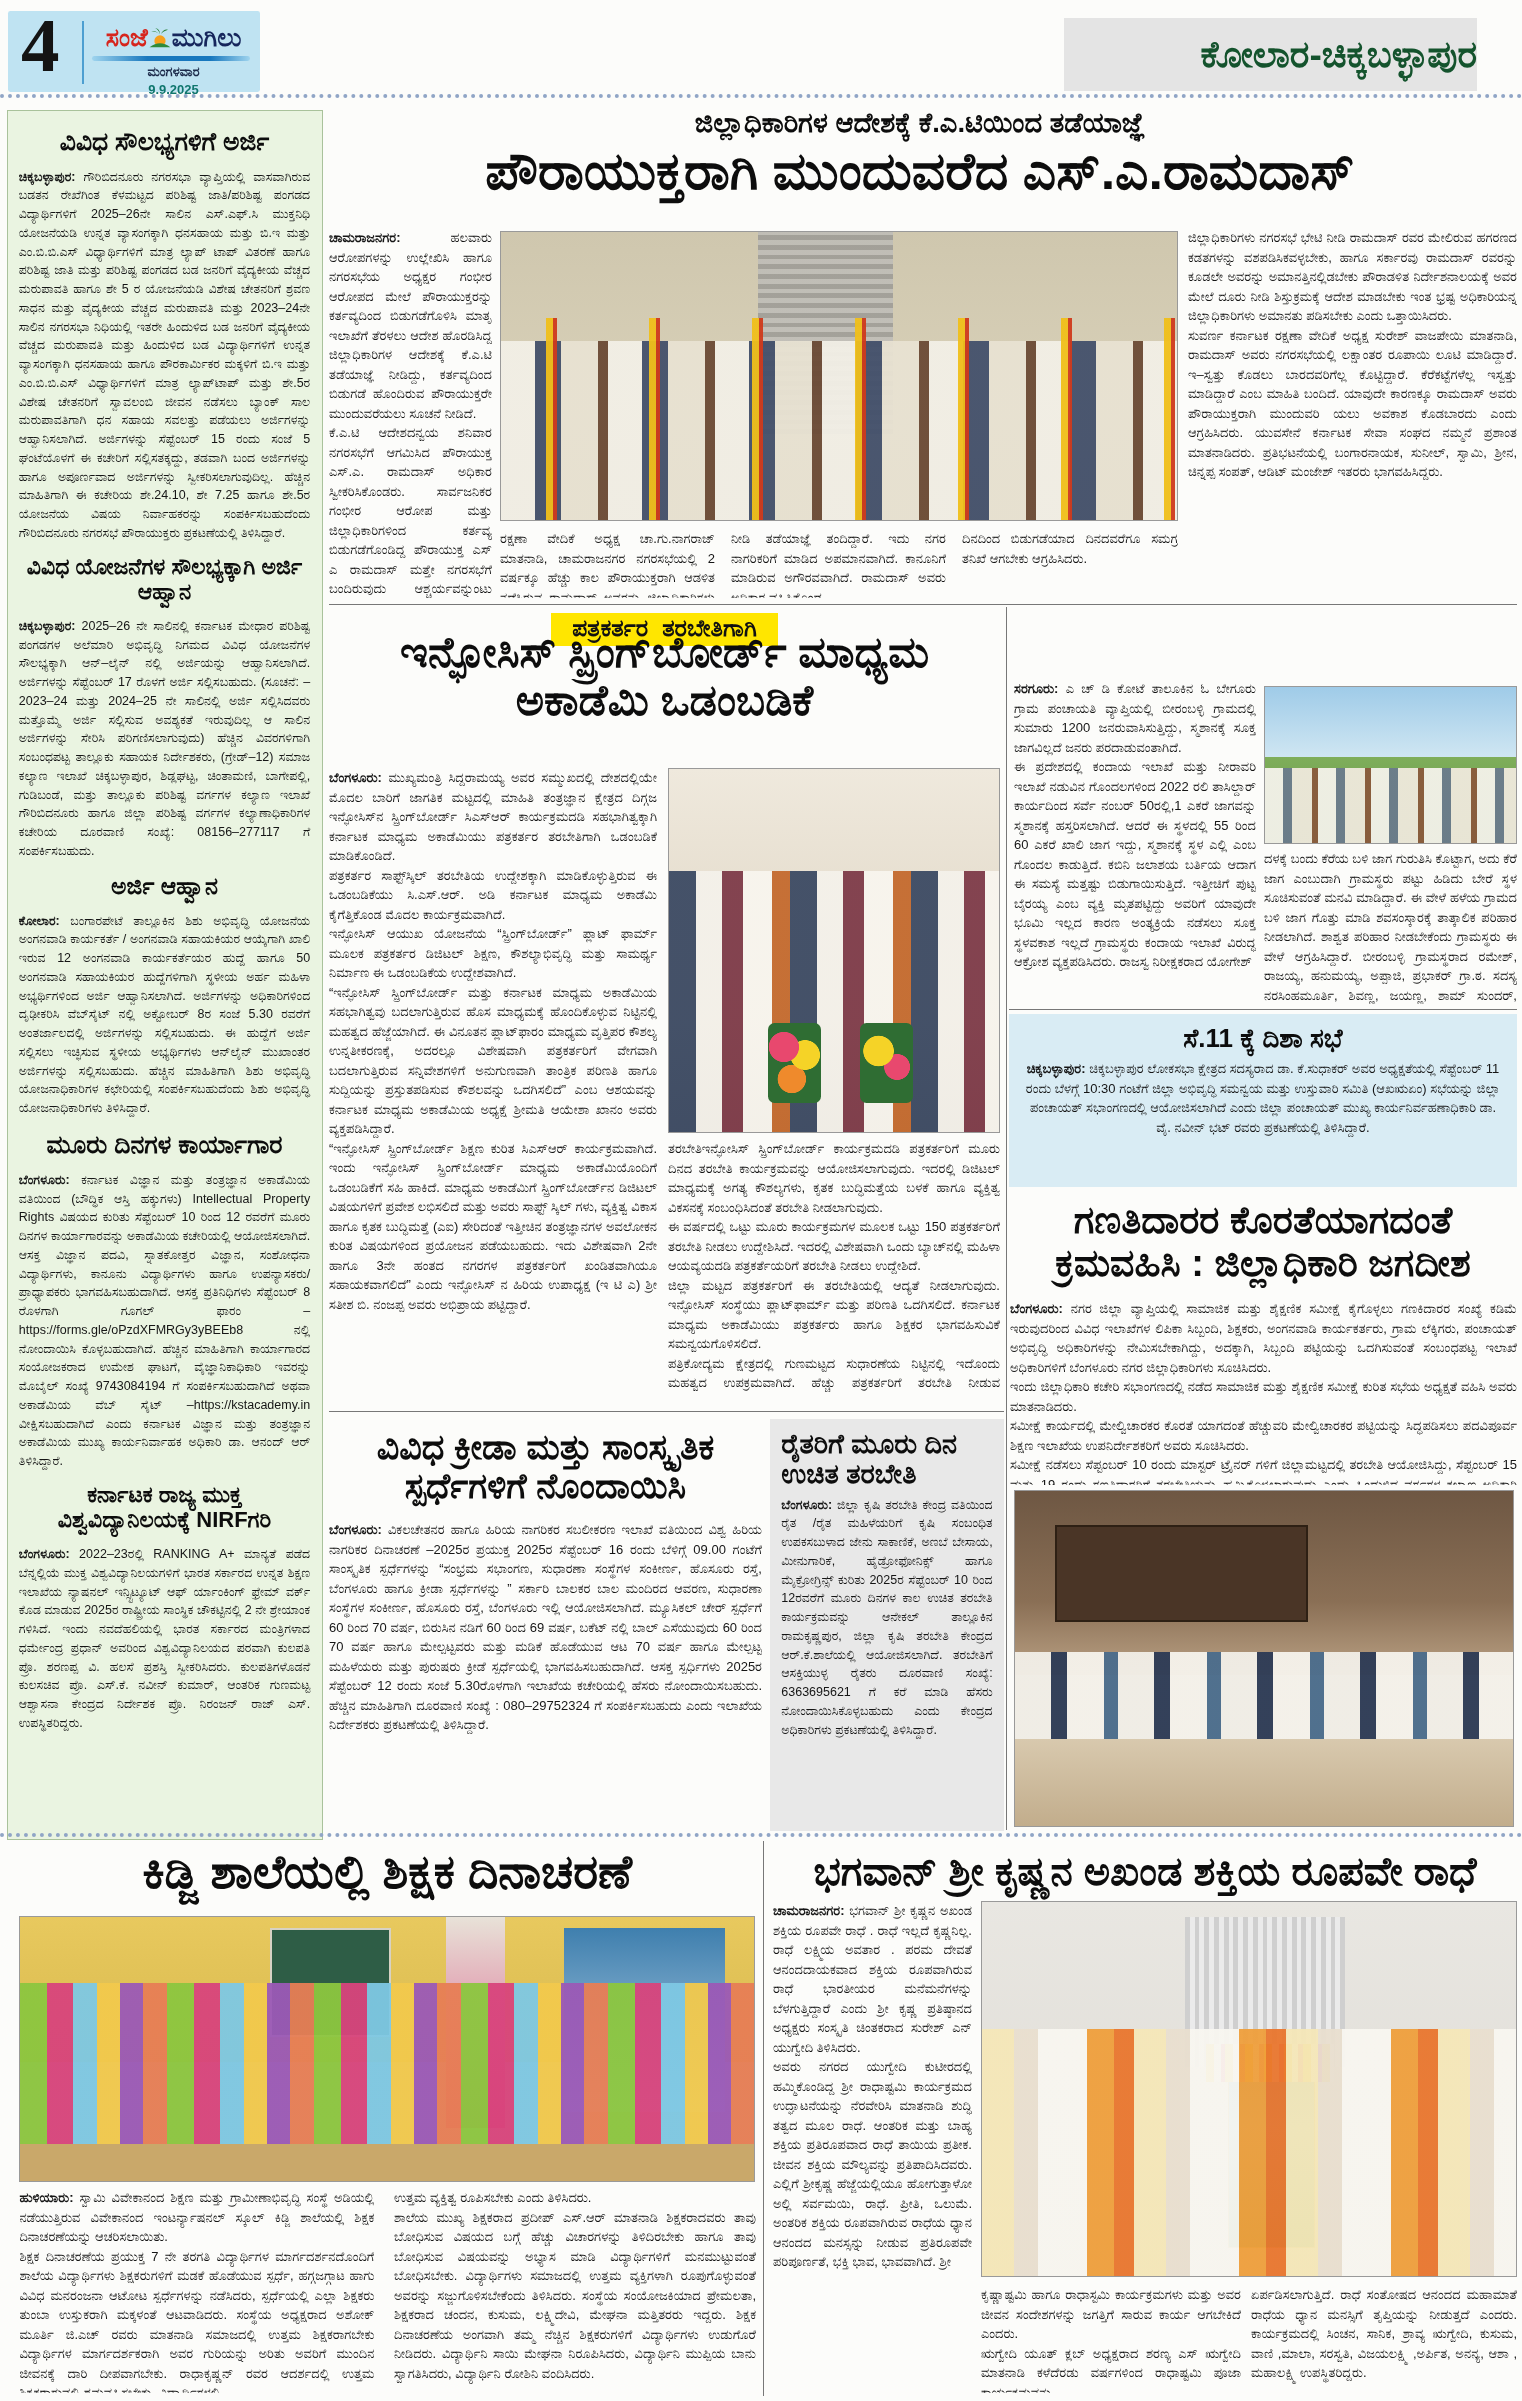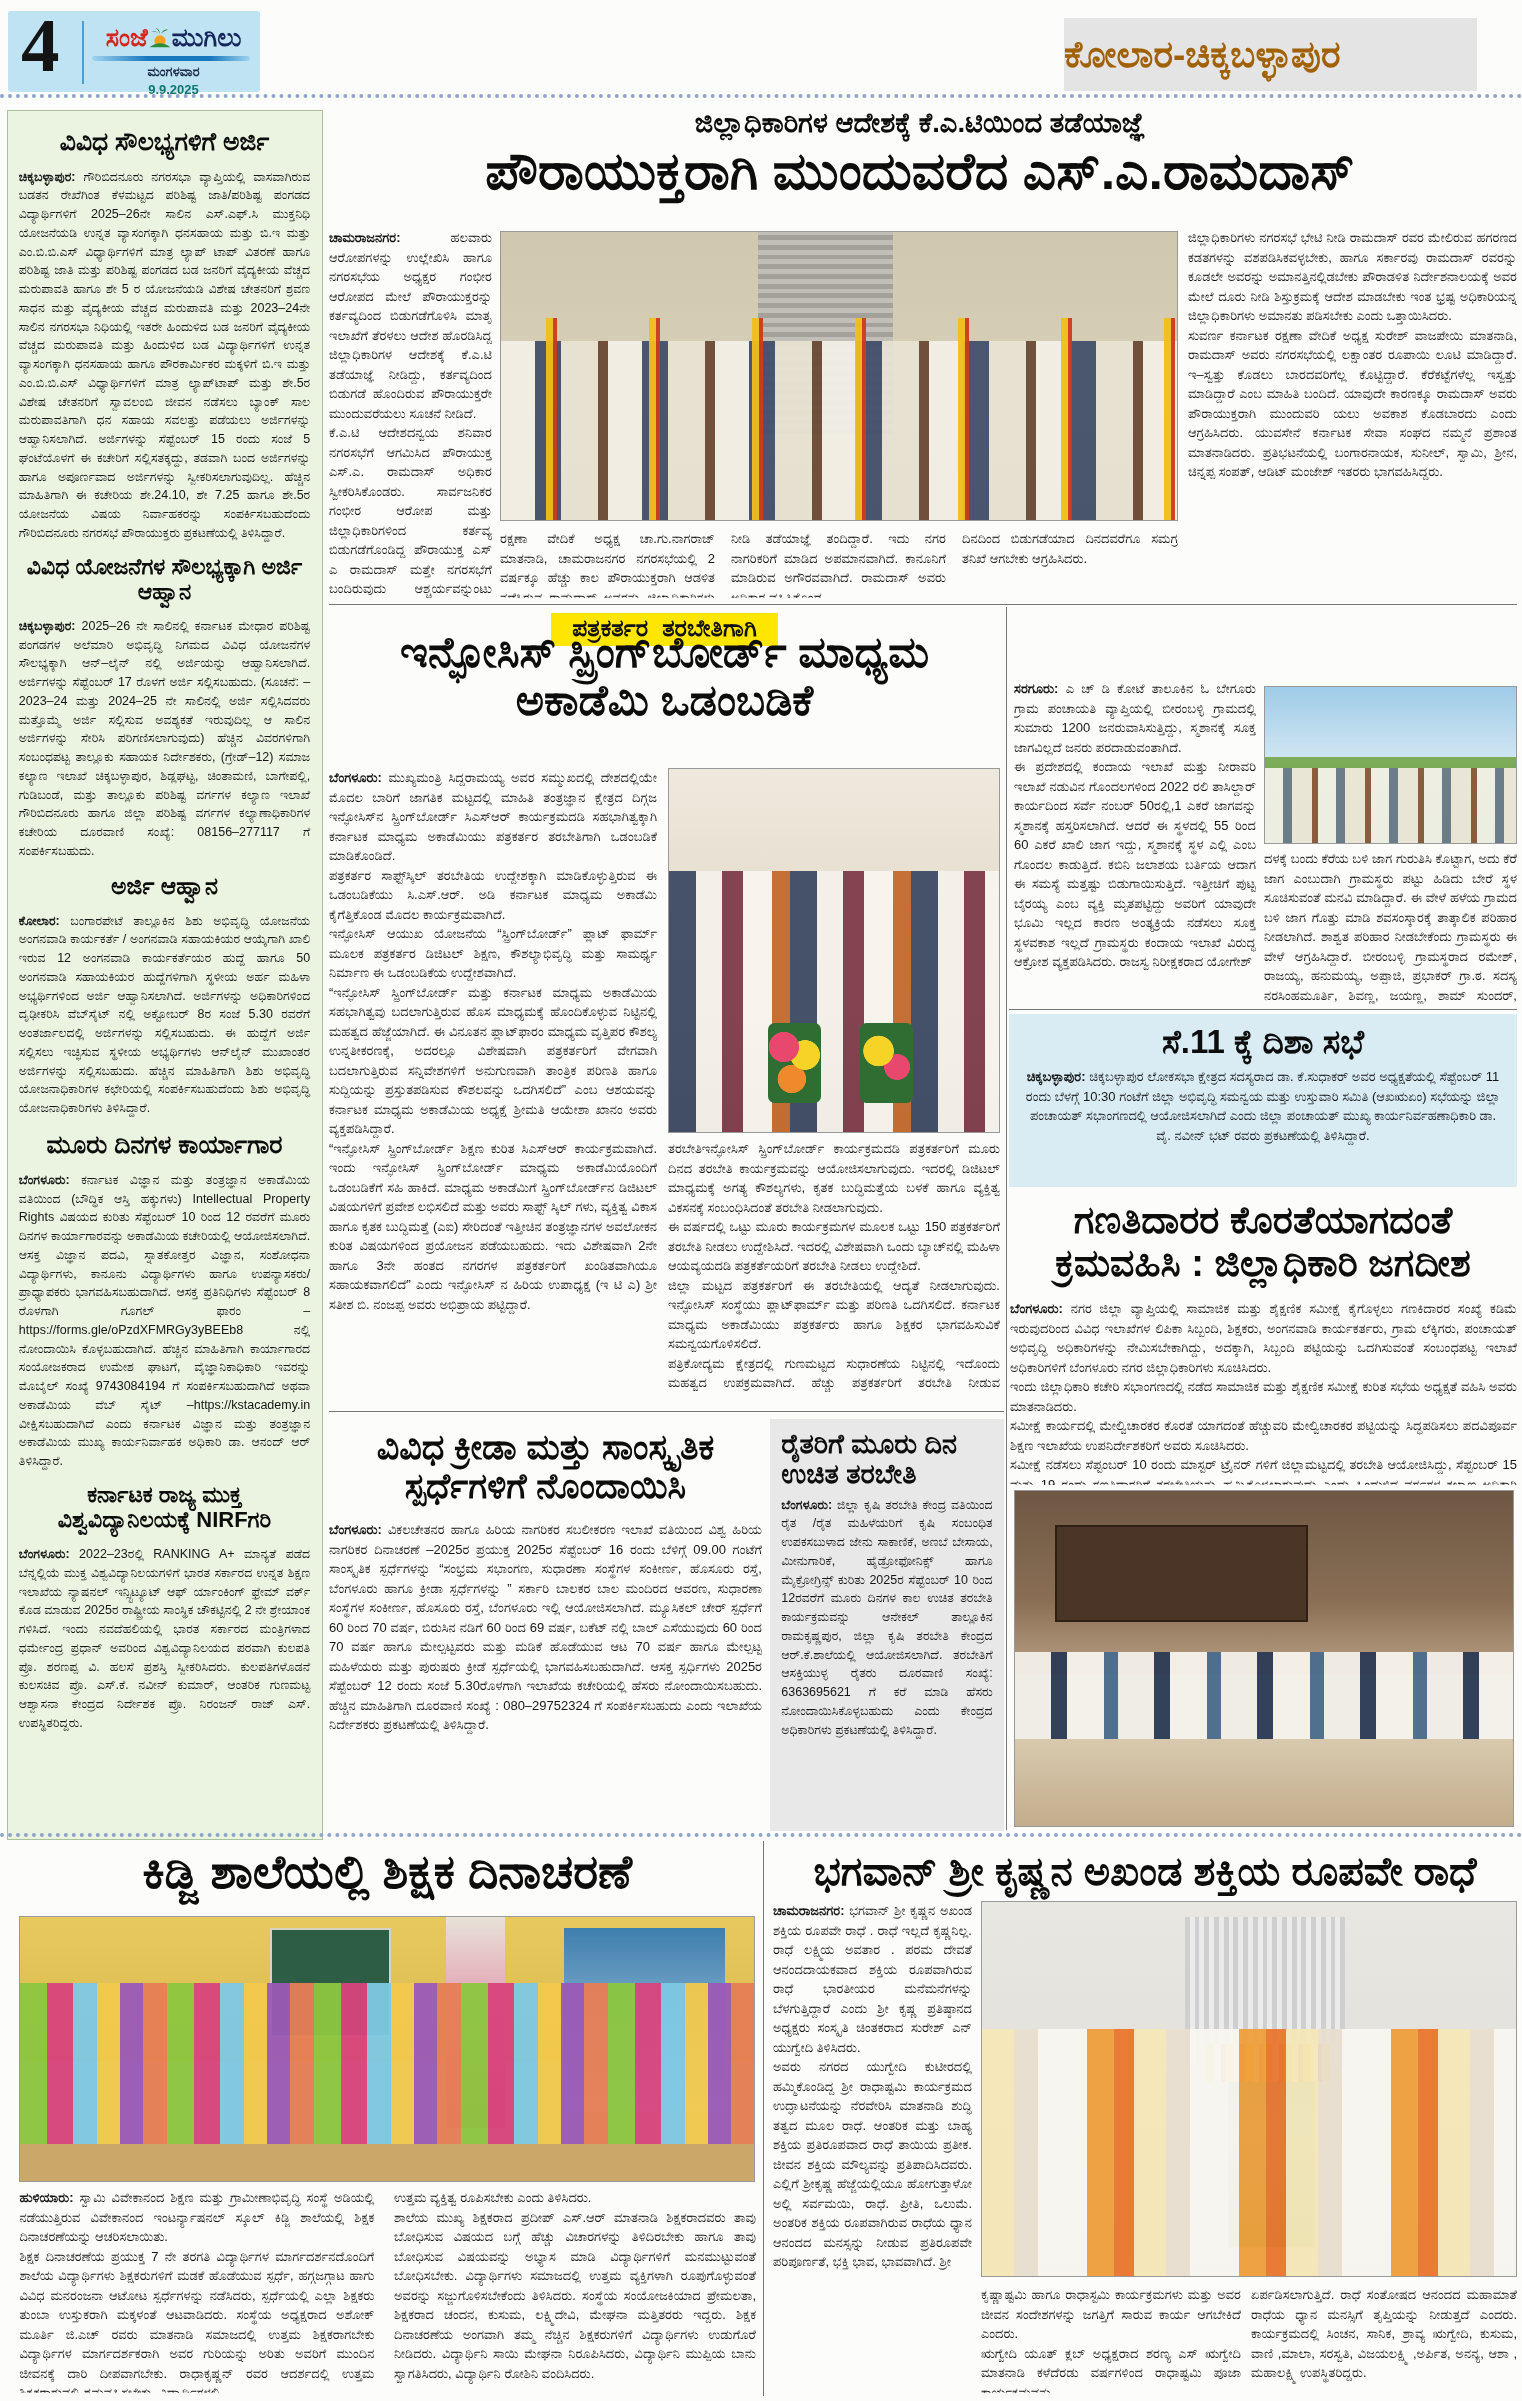--- a/index.html
+++ b/index.html
@@ -13,21 +13,21 @@
   .logo-sep{position:absolute;left:74px;top:9.7px;width:1.6px;height:63px;background:#4d9fd1;}
   .masthead-row{position:absolute;left:81px;top:11.3px;width:169px;text-align:center;white-space:nowrap;}
   .mast-red{color:#d6251d;font-weight:bold;font-size:25px;}
   .mast-blue{color:#16265c;font-weight:bold;font-size:25px;}
   .sun-ic{display:inline-block;vertical-align:-3.2px;}
   .swoosh{position:absolute;left:84px;top:45px;width:158px;height:4.8px;border-radius:2.4px;
           background:linear-gradient(90deg,#9fd4ee,#1878be 35%,#1878be 75%,#9fd4ee);}
   .mast-day{position:absolute;left:81px;top:53px;width:169px;text-align:center;font-size:13px;font-weight:bold;color:#1c2a4a;}
   .mast-date{position:absolute;left:81px;top:71px;width:169px;text-align:center;font-size:13px;font-weight:bold;color:#0f766e;}
   .region-box{left:1064px;top:18px;width:413px;height:73px;background:#e4e4e4;}
-  .region-box span{display:block;text-align:left;font-size:37px;font-weight:bold;line-height:73px;color:#a16207;}
+  .region-box span{display:block;text-align:right;font-size:37px;font-weight:bold;line-height:73px;color:#14532d;}
   .dot-rule{border-top:4px dotted #90a5c6;height:0;}
   
   .hl{font-weight:bold;color:#0d0d0d;text-align:center;line-height:1.12;}
   .body-t{font-size:13px;line-height:1.5;text-align:justify;color:#151515;}
   .body-t .dl{font-weight:bold;}
   .body-t .tx{white-space:pre-line;}
   .clip{overflow:hidden;}
   
   .green-col{left:6.5px;top:110px;width:316px;height:1730px;background:#eaf4e1;border:0.8px solid #a9c29b;
              box-sizing:border-box;padding:8px 11.3px;overflow:hidden;}
@@ -157,21 +157,21 @@
     <div class="strip" style="left:0;top:45%;right:0;height:55%;background:linear-gradient(180deg,#7fae5a,#5d934a);"></div>
     <div class="crowd" style="height:48%;background:repeating-linear-gradient(90deg,#f4f2ea 0 18px,#6b7b8c 18px 27.4px,#efe9dc 27.4px 47px,#8a5a3c 47px 53px);"></div>
   </div>
   <div class="abs body-t clip" style="left:1264px;top:849px;width:253px;height:155px;">
     <span class="tx">ದಳಕ್ಕೆ ಬಂದು ಕೆರೆಯ ಬಳಿ ಜಾಗ ಗುರುತಿಸಿ ಕೊಟ್ಟಾಗ, ಅದು ಕೆರೆ ಜಾಗ ಎಂಬುದಾಗಿ ಗ್ರಾಮಸ್ಥರು ಪಟ್ಟು ಹಿಡಿದು ಬೇರೆ ಸ್ಥಳ ಸೂಚಿಸುವಂತೆ ಮನವಿ ಮಾಡಿದ್ದಾರೆ. ಈ ವೇಳೆ ಹಳೆಯ ಗ್ರಾಮದ ಬಳಿ ಜಾಗ ಗೊತ್ತು ಮಾಡಿ ಶವಸಂಸ್ಕಾರಕ್ಕೆ ತಾತ್ಕಾಲಿಕ ಪರಿಹಾರ ನೀಡಲಾಗಿದೆ. ಶಾಶ್ವತ ಪರಿಹಾರ ನೀಡಬೇಕೆಂದು ಗ್ರಾಮಸ್ಥರು ಈ ವೇಳೆ ಆಗ್ರಹಿಸಿದ್ದಾರೆ. ಬೀರಂಬಳ್ಳಿ ಗ್ರಾಮಸ್ಥರಾದ ರಮೇಶ್, ರಾಜಯ್ಯ, ಹನುಮಯ್ಯ, ಅಪ್ಪಾಜಿ, ಪ್ರಭಾಕರ್ ಗ್ರಾ.ಠ. ಸದಸ್ಯ ನರಸಿಂಹಮೂರ್ತಿ, ಶಿವಣ್ಣ, ಜಯಣ್ಣ, ಶಾಮ್ ಸುಂದರ್, ಡಾಕ್ಟರ್ ರಾಮು ರಾಜು ಮತ್ತಿತರರಿದ್ದರು.</span>
   </div>
 
   <div class="abs hline" style="left:1009px;top:1009px;width:508px;"></div>
 
   <div class="abs boxed" style="left:1009px;top:1014px;width:508px;height:173px;background:#d9ecf4;padding:9.7px 16px;">
-    <div class="hl" style="font-size:33px;margin-bottom:6.5px;">ಸೆ.11 ಕ್ಕೆ ದಿಶಾ ಸಭೆ</div>
+    <div class="hl" style="font-size:26px;margin-bottom:6.5px;">ಸೆ.11 ಕ್ಕೆ ದಿಶಾ ಸಭೆ</div>
     <p class="body-t clip" style="margin:0;text-align:center;height:113px;">
       <span class="dl">ಚಿಕ್ಕಬಳ್ಳಾಪುರ:</span> <span class="tx">ಚಿಕ್ಕಬಳ್ಳಾಪುರ ಲೋಕಸಭಾ ಕ್ಷೇತ್ರದ ಸದಸ್ಯರಾದ ಡಾ. ಕೆ.ಸುಧಾಕರ್ ಅವರ ಅಧ್ಯಕ್ಷತೆಯಲ್ಲಿ ಸೆಪ್ಟೆಂಬರ್ 11 ರಂದು ಬೆಳಗ್ಗೆ 10:30 ಗಂಟೆಗೆ ಜಿಲ್ಲಾ ಅಭಿವೃದ್ಧಿ ಸಮನ್ವಯ ಮತ್ತು ಉಸ್ತುವಾರಿ ಸಮಿತಿ (ಆಖಋಏಂ) ಸಭೆಯನ್ನು ಜಿಲ್ಲಾ ಪಂಚಾಯತ್ ಸಭಾಂಗಣದಲ್ಲಿ ಆಯೋಜಿಸಲಾಗಿದೆ ಎಂದು ಜಿಲ್ಲಾ ಪಂಚಾಯತ್ ಮುಖ್ಯ ಕಾರ್ಯನಿರ್ವಹಣಾಧಿಕಾರಿ ಡಾ. ವೈ. ನವೀನ್ ಭಟ್ ರವರು ಪ್ರಕಟಣೆಯಲ್ಲಿ ತಿಳಿಸಿದ್ದಾರೆ.</span>
     </p>
   </div>
 
   <div class="abs hl" style="left:1009px;top:1199px;width:508px;font-size:38px;">ಗಣತಿದಾರರ ಕೊರತೆಯಾಗದಂತೆ ಕ್ರಮವಹಿಸಿ : ಜಿಲ್ಲಾಧಿಕಾರಿ ಜಗದೀಶ</div>
   <div class="abs body-t clip" style="left:1010px;top:1299px;width:507px;height:186px;">
     <span class="dl">ಬೆಂಗಳೂರು:</span> <span class="tx">ನಗರ ಜಿಲ್ಲಾ ವ್ಯಾಪ್ತಿಯಲ್ಲಿ ಸಾಮಾಜಿಕ ಮತ್ತು ಶೈಕ್ಷಣಿಕ ಸಮೀಕ್ಷೆ ಕೈಗೊಳ್ಳಲು ಗಣಕಿದಾರರ ಸಂಖ್ಯೆ ಕಡಿಮೆ ಇರುವುದರಿಂದ ವಿವಿಧ ಇಲಾಖೆಗಳ ಲಿಪಿಕಾ ಸಿಬ್ಬಂದಿ, ಶಿಕ್ಷಕರು, ಅಂಗನವಾಡಿ ಕಾರ್ಯಕರ್ತರು, ಗ್ರಾಮ ಲೆಕ್ಕಿಗರು, ಪಂಚಾಯತ್ ಅಭಿವೃದ್ಧಿ ಅಧಿಕಾರಿಗಳನ್ನು ನೇಮಿಸಬೇಕಾಗಿದ್ದು, ಅದಕ್ಕಾಗಿ, ಸಿಬ್ಬಂದಿ ಪಟ್ಟಿಯನ್ನು ಒದಗಿಸುವಂತೆ ಸಂಬಂಧಪಟ್ಟ ಇಲಾಖೆ ಅಧಿಕಾರಿಗಳಿಗೆ ಬೆಂಗಳೂರು ನಗರ ಜಿಲ್ಲಾಧಿಕಾರಿಗಳು ಸೂಚಿಸಿದರು.
 ಇಂದು ಜಿಲ್ಲಾಧಿಕಾರಿ ಕಚೇರಿ ಸಭಾಂಗಣದಲ್ಲಿ ನಡೆದ ಸಾಮಾಜಿಕ ಮತ್ತು ಶೈಕ್ಷಣಿಕ ಸಮೀಕ್ಷೆ ಕುರಿತ ಸಭೆಯ ಅಧ್ಯಕ್ಷತೆ ವಹಿಸಿ ಅವರು ಮಾತನಾಡಿದರು.
 ಸಮೀಕ್ಷೆ ಕಾರ್ಯದಲ್ಲಿ ಮೇಲ್ವಿಚಾರಕರ ಕೊರತೆ ಯಾಗದಂತೆ ಹೆಚ್ಚುವರಿ ಮೇಲ್ವಿಚಾರಕರ ಪಟ್ಟಿಯನ್ನು ಸಿದ್ಧಪಡಿಸಲು ಪದವಿಪೂರ್ವ ಶಿಕ್ಷಣ ಇಲಾಖೆಯ ಉಪನಿರ್ದೇಶಕರಿಗೆ ಅವರು ಸೂಚಿಸಿದರು.

